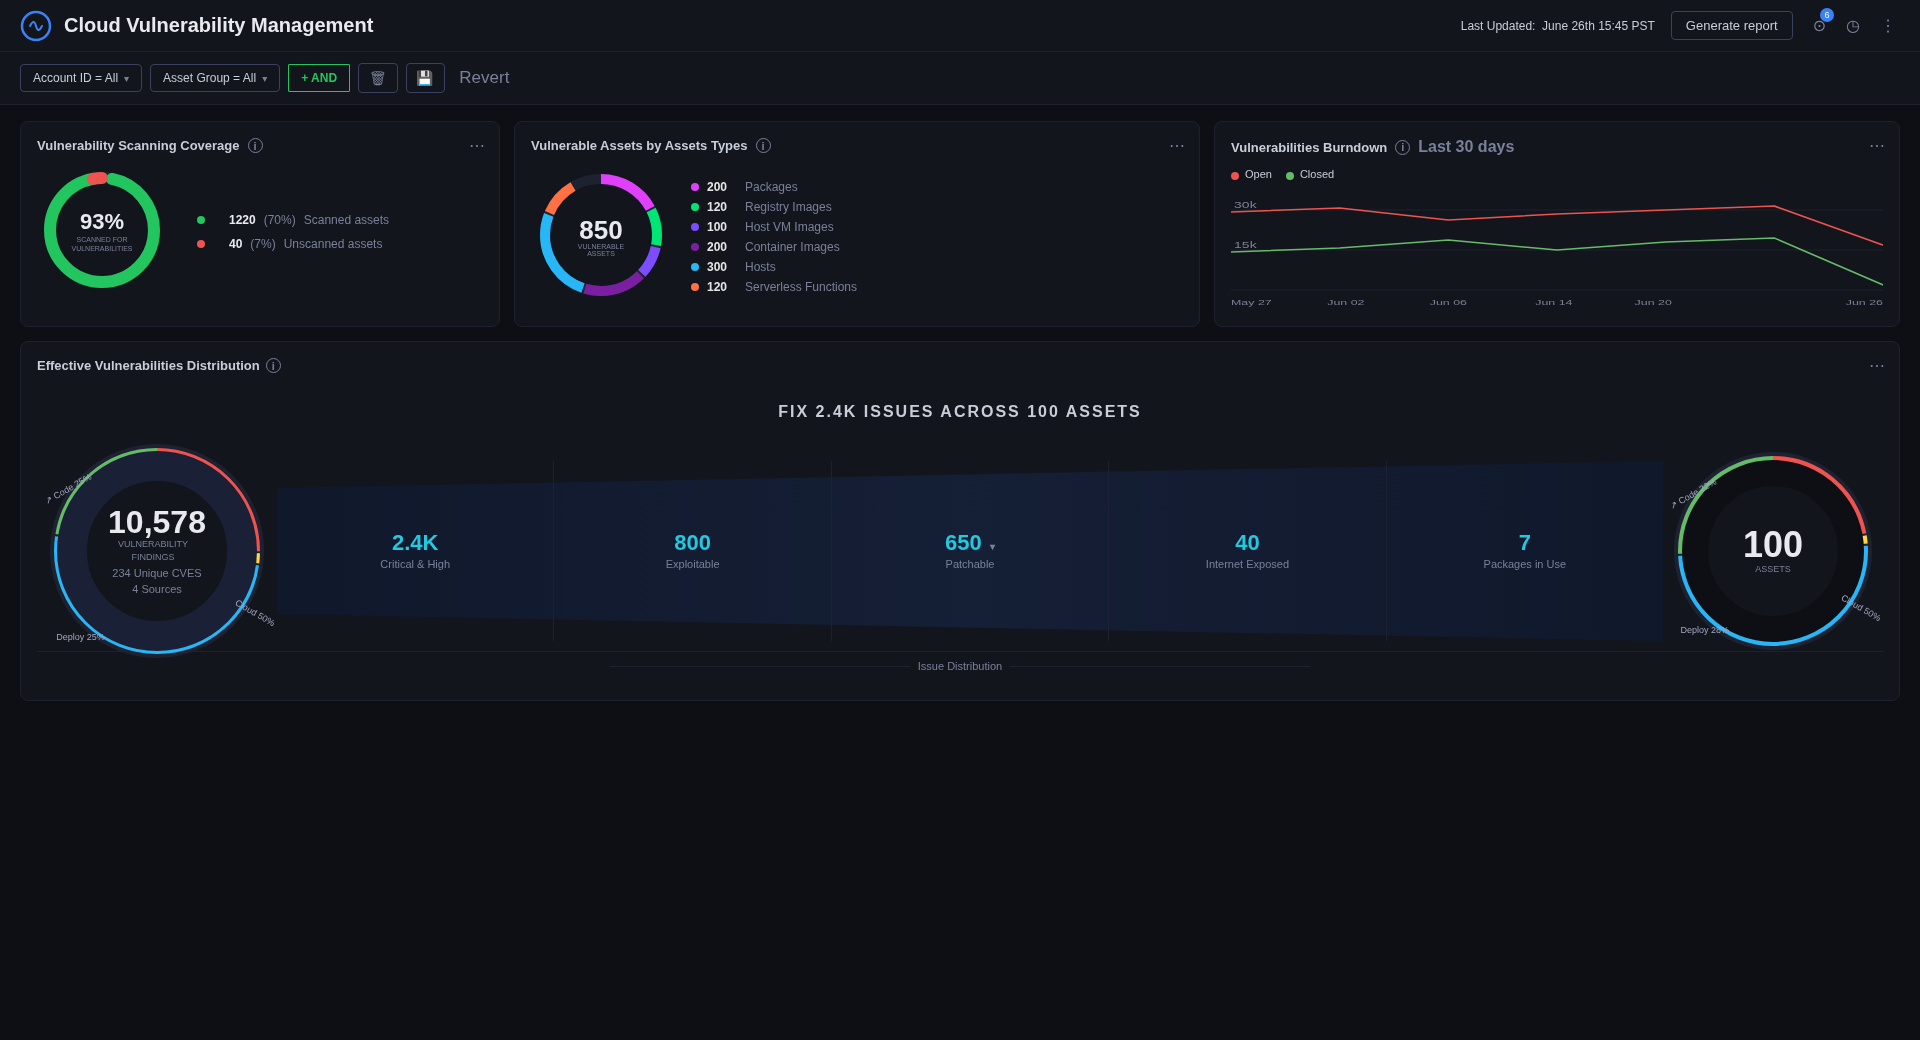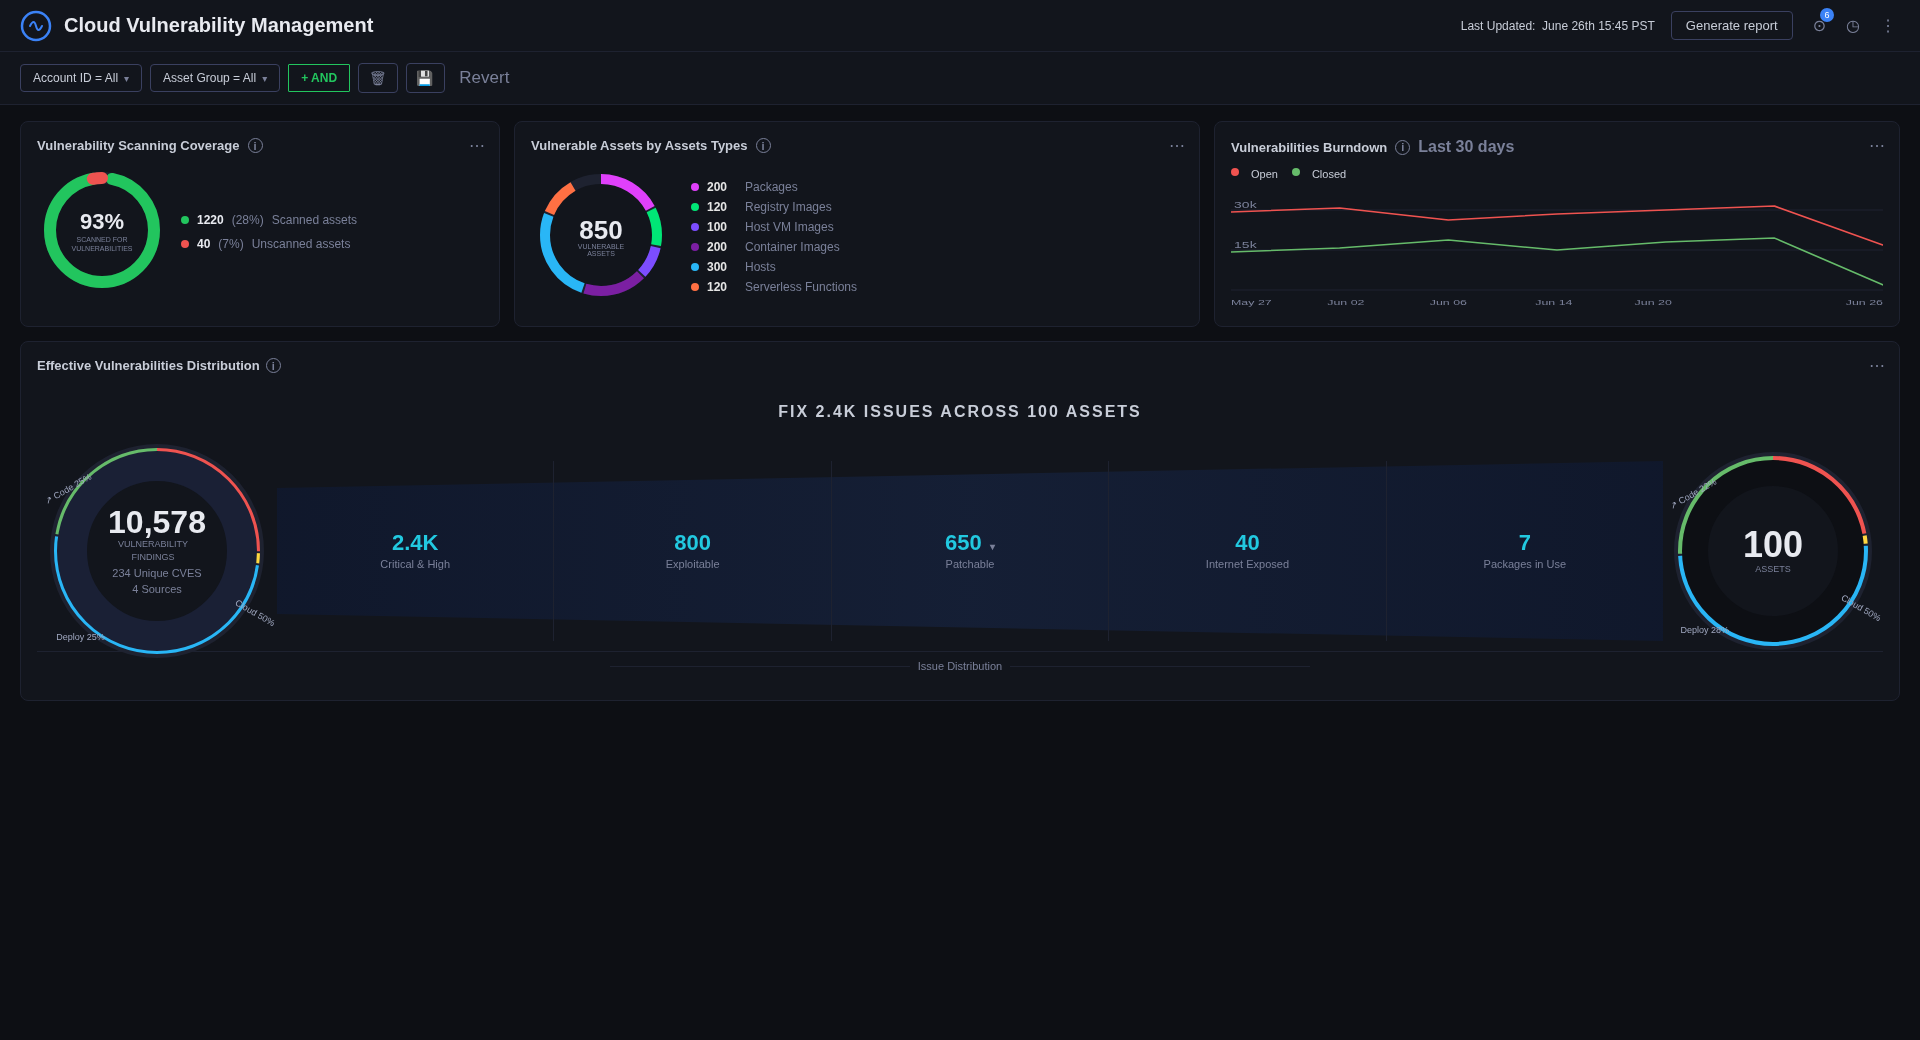--- a/index.html
+++ b/index.html
@@ -186,21 +186,21 @@
       border-radius: 50%;
       display: inline-flex;
       align-items: center;
       justify-content: center;
     }
 
     
     .scanning-card-inner {
       display: flex;
       align-items: center;
-      gap: 14px;
+      gap: 30px;
     }
     .donut-container {
       position: relative;
       flex-shrink: 0;
     }
     .donut-label {
       position: absolute;
       top: 50%;
       left: 50%;
       transform: translate(-50%, -50%);
@@ -228,21 +228,21 @@
       align-items: center;
       gap: 8px;
       font-size: 12px;
     }
     .stat-dot {
       width: 8px;
       height: 8px;
       border-radius: 50%;
       flex-shrink: 0;
     }
-    .stat-num { color: #e8eaf0; font-weight: 600; }
+    .stat-num { color: #e8eaf0; font-weight: 600; margin-left: 16px; }
     .stat-pct { color: #7a8099; }
     .stat-label { color: #7a8099; }
 
     
     .vuln-card-inner {
       display: flex;
       align-items: center;
       gap: 20px;
     }
     .vuln-donut-container {
@@ -290,22 +290,22 @@
       font-size: 16px;
       color: #7a8099;
     }
     .burndown-legend {
       display: flex;
       gap: 14px;
       margin-bottom: 10px;
     }
     .legend-item {
       display: flex;
-      align-items: flex-start;
-      gap: 12px;
+      align-items: flex-end;
+      gap: 6px;
       font-size: 11px;
     }
     .legend-circle {
       width: 8px;
       height: 8px;
       border-radius: 50%;
     }
     .chart-area {
       width: 100%;
       height: 120px;
@@ -509,21 +509,21 @@
           </svg>
           <div class="donut-label">
             <div class="donut-pct">93%</div>
             <div class="donut-sub" style="font-size:7px; color:#7a8099; text-align:center; margin-top:2px;">SCANNED FOR<br>VULNERABILITIES</div>
           </div>
         </div>
         <div class="scan-stats">
           <div class="stat-row">
             <div class="stat-dot" style="background:#22c55e;"></div>
             <span class="stat-num">1220</span>
-            <span class="stat-pct">(28%)</span>
+            <span class="stat-pct">(70%)</span>
             <span class="stat-label">Scanned assets</span>
           </div>
           <div class="stat-row">
             <div class="stat-dot" style="background:#ef5350;"></div>
             <span class="stat-num">40</span>
             <span class="stat-pct">(7%)</span>
             <span class="stat-label">Unscanned assets</span>
           </div>
         </div>
       </div>

